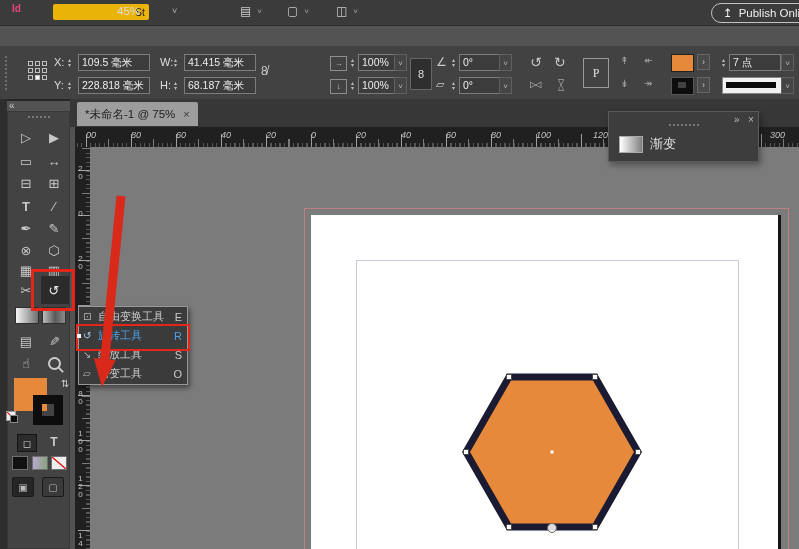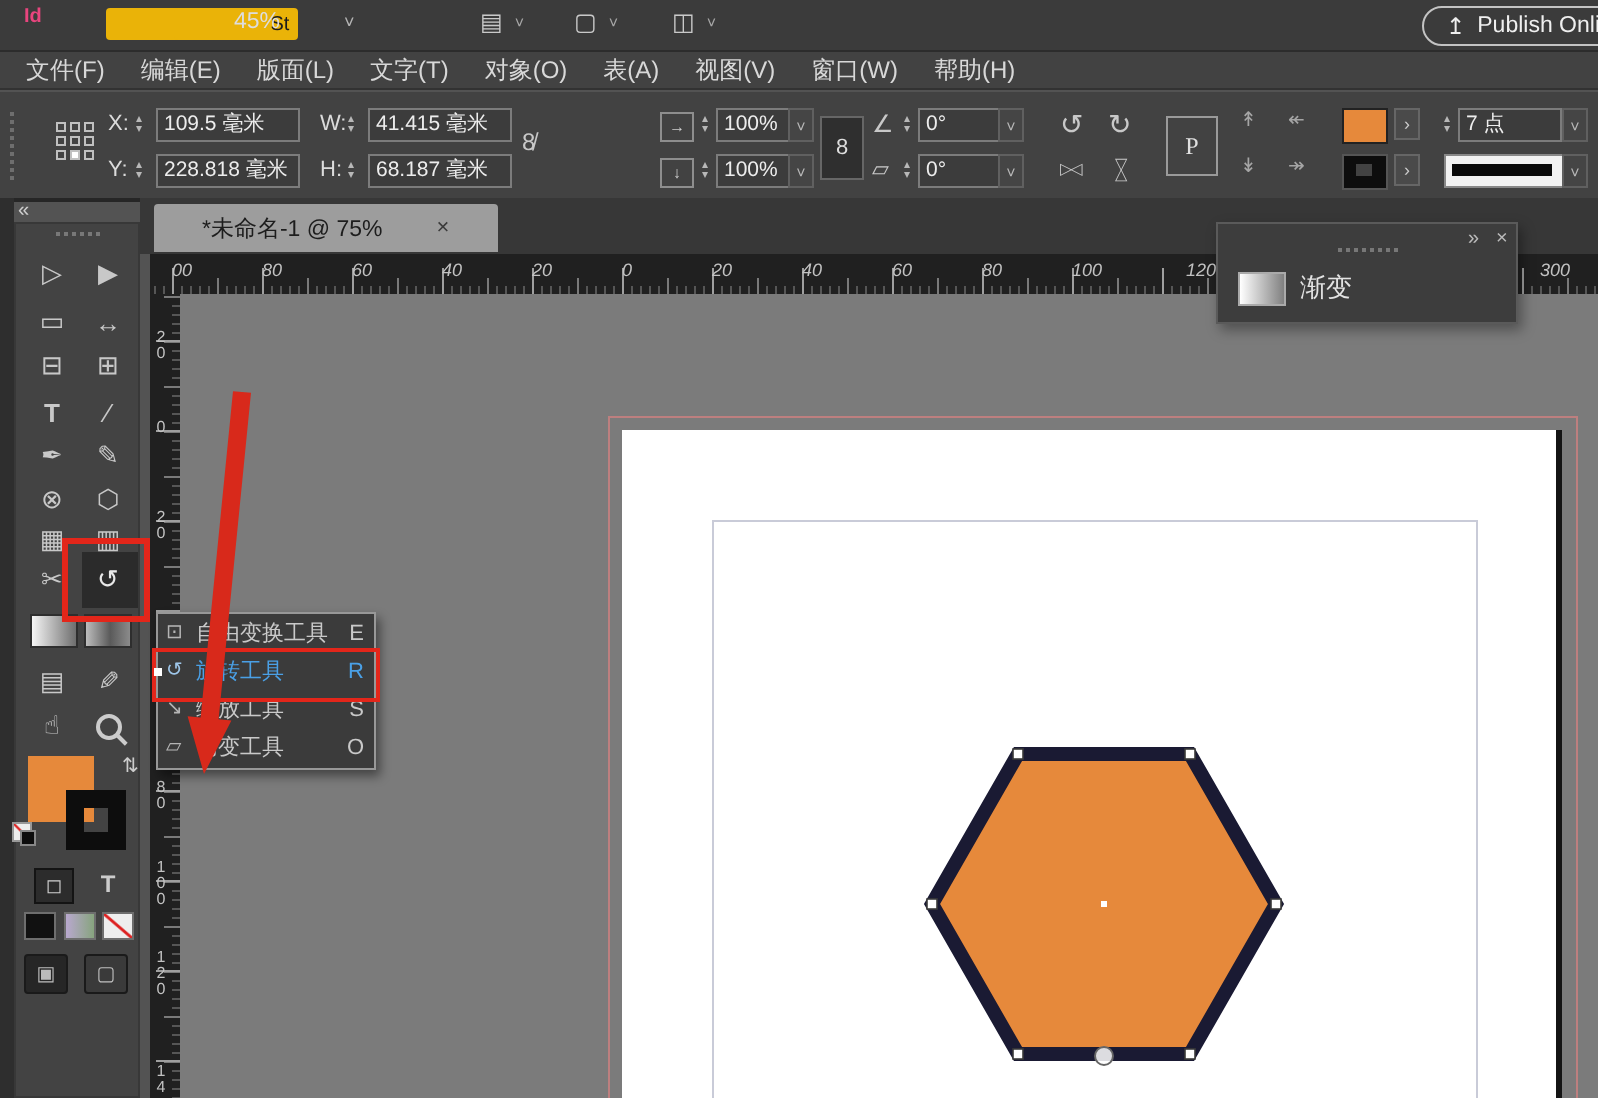--- a/index.html
+++ b/index.html
@@ -36,21 +36,21 @@
   .swatchbtn{position:absolute;width:13px;height:16px;background:#4a4a4a;border:1px solid #666;color:#ccc;font-size:9px;text-align:center;line-height:15px;box-sizing:border-box;}
   .fillsw{position:absolute;left:671px;top:8px;width:21px;height:16px;background:#e6893b;border:1px solid #222;}
   .strokesw{position:absolute;left:671px;top:31px;width:21px;height:16px;background:#0d0d0d;border:1px solid #555;}
   .strokesw i{position:absolute;left:6px;top:4px;width:8px;height:6px;background:#424242;}
   .stkprev{position:absolute;left:722px;top:31px;width:58px;height:15px;background:#f2f2f2;border:1px solid #888;}
   .stkprev i{position:absolute;left:3px;top:4px;width:50px;height:6px;background:#0a0a0a;}
   
   .dockedge{position:absolute;left:0;top:99px;width:7px;height:450px;background:#2e2e2e;}
   .collapse{position:absolute;left:9px;top:100px;color:#cfcfcf;font-size:10px;}
   .tabstrip{position:absolute;left:70px;top:99px;width:729px;height:28px;background:#373737;}
-  .tab{position:absolute;left:77px;top:102px;height:24px;background:#9d9d9d;border-radius:2px 2px 0 0;display:flex;align-items:center;gap:27px;padding:0 24px;color:#1d1d1d;font-size:11.5px;white-space:nowrap;}
+  .tab{position:absolute;left:77px;top:102px;height:24px;background:#9d9d9d;border-radius:2px 2px 0 0;display:flex;align-items:center;gap:8px;padding:0 8px;color:#1d1d1d;font-size:11.5px;white-space:nowrap;}
   .tab .x{color:#3a3a3a;font-size:11px;}
   
   .hruler{position:absolute;left:75px;top:127px;width:724px;height:20px;background:#202020;
     background-image:
       repeating-linear-gradient(90deg,#9f9f9f 0 1px,transparent 1px 45px),
       repeating-linear-gradient(90deg,#7a7a7a 0 1px,transparent 1px 22.5px),
       repeating-linear-gradient(90deg,#565656 0 1px,transparent 1px 4.5px);
     background-size:100% 13px,100% 8px,100% 4px;
     background-position:11px bottom,11px bottom,2px bottom;background-repeat:no-repeat;}
   .hlab{position:absolute;bottom:7px;font-size:9px;color:#c2c2c2;font-style:italic;}
@@ -137,31 +137,20 @@
     <span class="icongrp" style="left:336px">
       <span>◫</span>
       <span class="cv">˅</span>
     </span>
     <span class="publish">
       <span>↥</span>
       <span>Publish Online</span>
     </span>
   </div>
 
-  <div class="menubar">
-    <span class="menuitem">文件(F)</span>
-    <span class="menuitem">编辑(E)</span>
-    <span class="menuitem">版面(L)</span>
-    <span class="menuitem">文字(T)</span>
-    <span class="menuitem">对象(O)</span>
-    <span class="menuitem">表(A)</span>
-    <span class="menuitem">视图(V)</span>
-    <span class="menuitem">窗口(W)</span>
-    <span class="menuitem">帮助(H)</span>
-  </div>
 
   <div class="ctrl">
     <span class="grip-v"></span>
     <span class="proxy">
       <span></span>
         <span></span>
         <span></span>
       <span></span>
         <span></span>
         <span></span>

